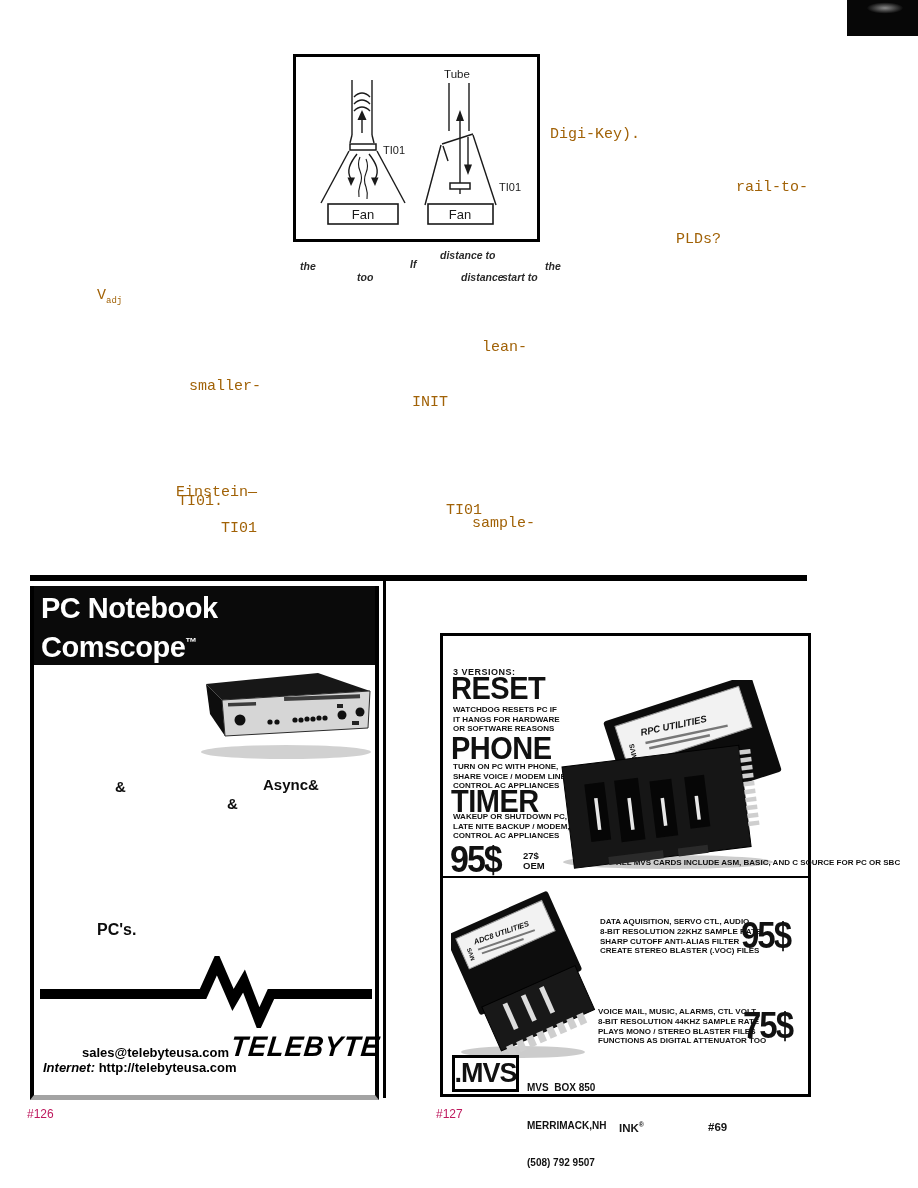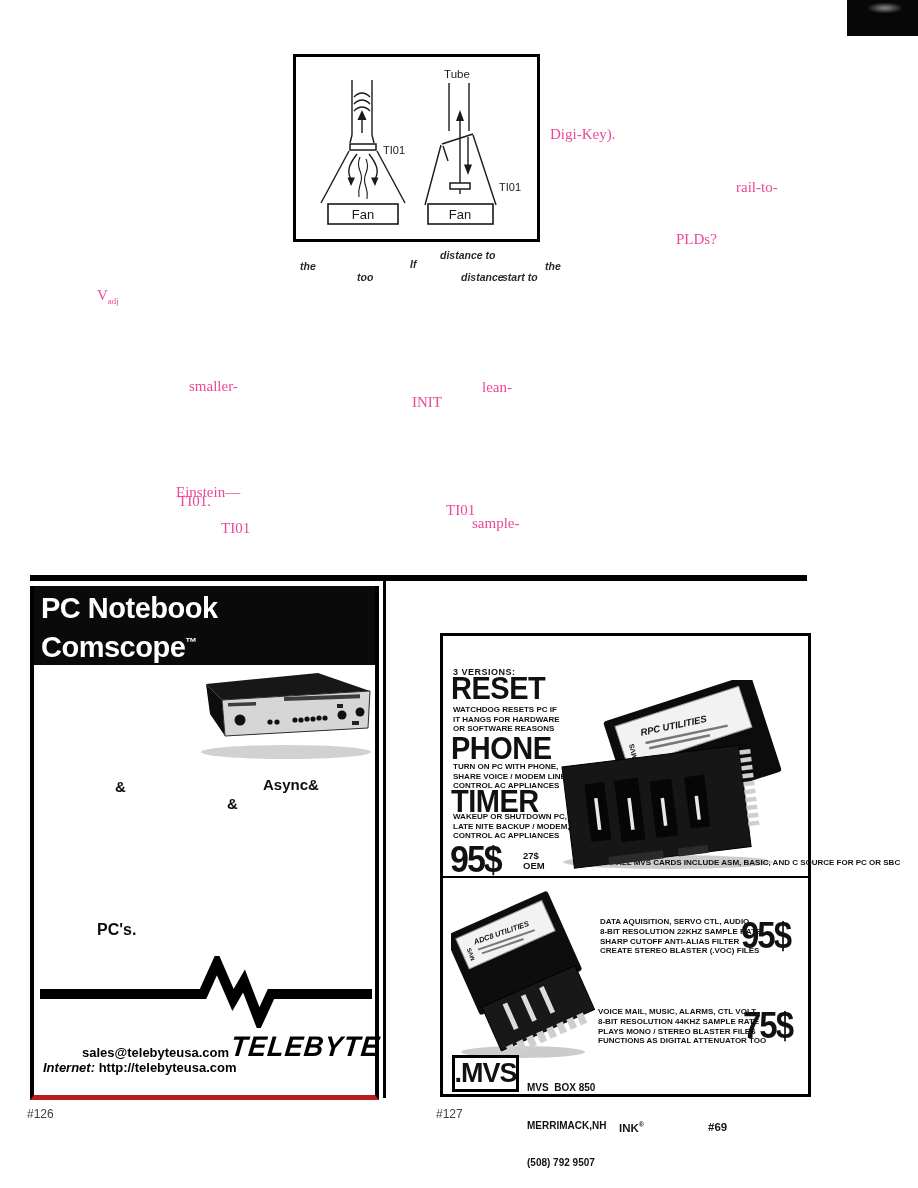--- a/index.html
+++ b/index.html
@@ -3,43 +3,43 @@
 <meta charset="utf-8">
 <style>
   html,body{margin:0;padding:0;background:#e8e8e8;}
   .page{
     position:relative;width:918px;height:1188px;background:#ffffff;
     margin:0 auto;overflow:hidden;
     font-family:"Liberation Sans",sans-serif;color:#111;
   }
   .abs{position:absolute;white-space:nowrap;}
   
-  .frag{position:absolute;font-family:Liberation Serif, serif;font-size:15px;color:#ec4899;white-space:nowrap;}
+  .frag{position:absolute;font-family:Liberation Mono, monospace;font-size:15px;color:#a16207;white-space:nowrap;}
   .cap{position:absolute;font-family:"Liberation Sans",sans-serif;font-style:italic;font-weight:bold;
        font-size:10.5px;color:#2a2a2a;white-space:nowrap;transform:scaleY(1.05);}
   sub.vsub{font-size:9px;}
   
   .figure-box{position:absolute;left:293px;top:54px;width:241px;height:182px;border:3px solid #000;background:#fff;}
   .figure-box svg{display:block;}
   .figline{stroke:#1a1a1a;stroke-width:1.4;fill:none;}
   .figtext{font-family:"Liberation Sans",sans-serif;fill:#1a1a1a;}
   
   .thick-rule{position:absolute;left:30px;top:575px;width:777px;height:6px;background:#000;}
   .v-divider{position:absolute;left:383px;top:581px;width:3px;height:517px;background:#000;}
   
   .telebyte-ad{position:absolute;left:30px;top:586px;width:349px;height:514px;background:#fff;
-    border-left:4px solid #000;border-right:4px solid #000;border-bottom:5px solid #b91c1c;box-sizing:border-box;}
+    border-left:4px solid #000;border-right:4px solid #000;border-bottom:5px solid #a3a3a3;box-sizing:border-box;}
   .tb-header{position:absolute;left:0;top:0;width:100%;height:79px;background:#0a0a0a;color:#fff;
     font-weight:bold;font-size:29px;line-height:34px;padding:5px 0 0 7px;box-sizing:border-box;letter-spacing:-0.5px;}
   .tb-header sup{font-size:12px;}
   .tb-frag{position:absolute;font-weight:bold;font-size:15px;color:#0d0d0d;white-space:nowrap;}
   .tb-contact{font-weight:bold;font-size:13px;color:#000;white-space:nowrap;}
   .tb-logo{position:absolute;font-weight:bold;font-style:italic;font-size:27px;letter-spacing:1px;
     transform:skewX(-6deg) scaleY(1.05);color:#000;}
-  .rs-num{position:absolute;font-size:12px;color:#404040;font-family:"Liberation Sans",sans-serif;}
+  .rs-num{position:absolute;font-size:12px;color:#be185d;font-family:"Liberation Sans",sans-serif;}
   
   .mvs-ad{position:absolute;left:440px;top:633px;width:371px;height:464px;border:3px solid #000;background:#fff;box-sizing:border-box;}
   .mvs-versions{position:absolute;font-weight:bold;font-size:9px;letter-spacing:0.5px;}
   .mvs-product{position:absolute;font-weight:bold;font-size:29px;letter-spacing:-0.5px;line-height:26px;transform:scaleY(1.05);}
   .mvs-desc{position:absolute;font-weight:bold;font-size:8px;line-height:9.5px;white-space:nowrap;}
   .mvs-price-big{position:absolute;font-weight:bold;font-size:34px;letter-spacing:-2px;transform:scaleY(1.1);}
   .mvs-oem{position:absolute;font-weight:bold;font-size:9.5px;line-height:10px;}
   .mvs-note{position:absolute;font-weight:bold;font-size:8px;white-space:nowrap;}
   .mvs-hr{position:absolute;left:0;width:100%;height:2px;background:#000;}
   .mvs-logo{position:absolute;border:3px solid #000;display:flex;align-items:center;justify-content:center;
@@ -102,21 +102,21 @@
         <rect x="132" y="147" width="65" height="20" fill="#fff" stroke="#1a1a1a" stroke-width="1.6"></rect>
         <text class="figtext" x="164" y="162" font-size="13" text-anchor="middle">Fan</text>
       </g>
     </svg>
   </div>
 
   <span class="frag" style="left:550px;top:126px;">Digi-Key).</span>
   <span class="frag" style="left:736px;top:179px;">rail-to-</span>
   <span class="frag" style="left:676px;top:231px;">PLDs?</span>
   <span class="frag" style="left:97px;top:287px;"><span>V</span><sub class="vsub">adj</sub></span>
-  <span class="frag" style="left:482px;top:339px;margin-top:40px;">lean-</span>
+  <span class="frag" style="left:482px;top:339px;">lean-</span>
   <span class="frag" style="left:189px;top:378px;">smaller-</span>
   <span class="frag" style="left:412px;top:394px;">INIT</span>
   <span class="frag" style="left:178px;top:449px;margin-top:44px;">TI01.</span>
   <span class="frag" style="left:176px;top:484px;">Einstein—</span>
   <span class="frag" style="left:446px;top:502px;">TI01</span>
   <span class="frag" style="left:221px;top:520px;">TI01</span>
   <span class="frag" style="left:472px;top:495px;margin-top:20px;">sample-</span>
 
   <span class="cap" style="left:440px;top:249px;">distance to</span>
   <span class="cap" style="left:300px;top:260px;">the</span>

